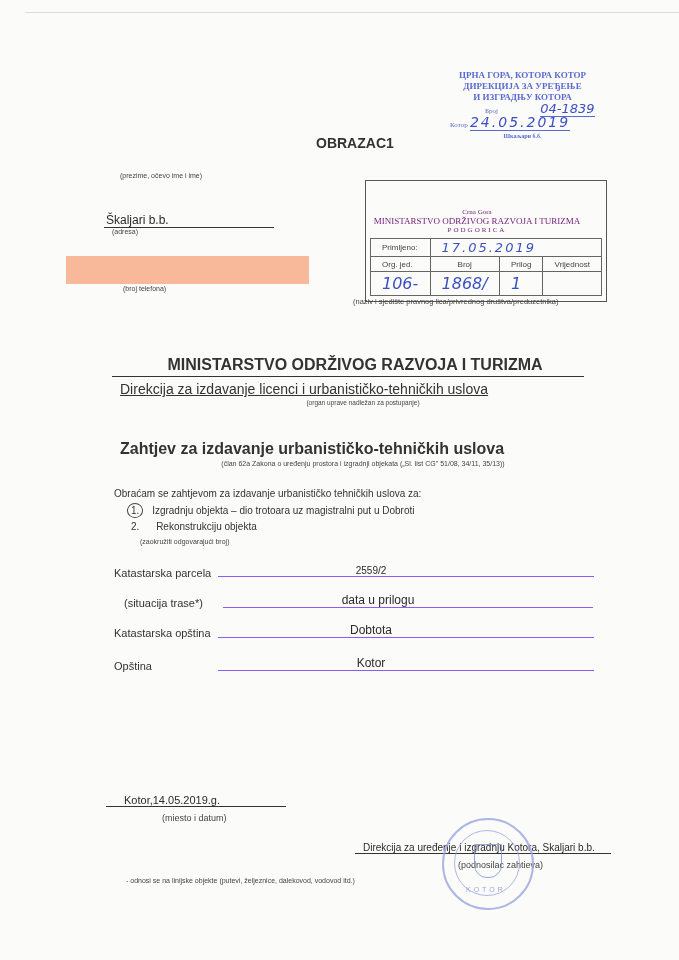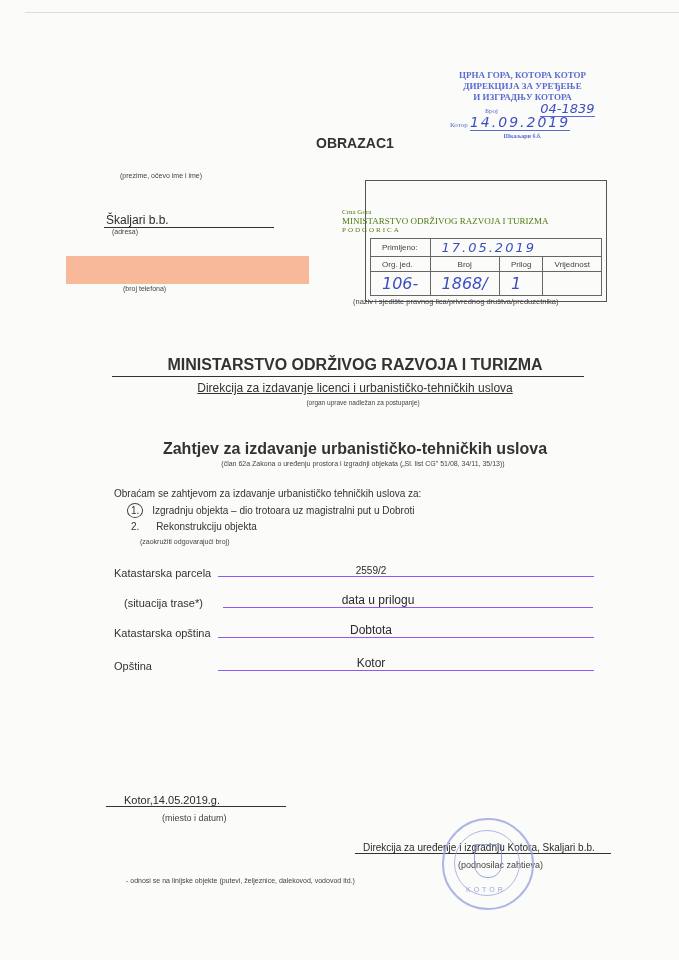--- a/index.html
+++ b/index.html
@@ -24,39 +24,39 @@
 <div class="abs stamp-blue" style="left:430px;top:70px;width:185px;text-align:center;font-size:9px;line-height:11px;">
   <div style="font-weight:bold;">ЦРНА ГОРА, КОТОРА КОТОР</div>
   <div style="font-weight:bold;">ДИРЕКЦИЈА ЗА УРЕЂЕЊЕ</div>
   <div style="font-weight:bold;">И ИЗГРАДЊУ КОТОРА</div>
   <div style="margin-left:30px;text-align:left;padding-left:25px;">
     <span style="font-size:7px;">Број</span>
     <span class="hand" style="font-size:13px;border-bottom:1px solid #5a6ad0;margin-left:40px;">04-1839</span>
   </div>
   <div style="text-align:left;padding-left:20px;">
     <span style="font-size:7px;">Котор</span>
-    <span class="hand" style="font-size:14px;border-bottom:1px solid #5a6ad0;letter-spacing:2px;">14.09.2019</span>
+    <span class="hand" style="font-size:14px;border-bottom:1px solid #5a6ad0;letter-spacing:2px;">24.05.2019</span>
   </div>
   <div style="font-size:6px;font-weight:bold;">Шкаљари б.б.</div>
 </div>
 
 <div class="abs" style="left:316px;top:135px;font-size:14px;font-weight:bold;color:#333;">OBRAZAC1</div>
 
 <div class="abs" style="left:100px;top:172px;width:236px;">
   <div class="small" style="padding-left:12px;">(prezime, očevo ime i ime)</div>
 </div>
 <div class="abs" style="left:104px;top:213px;width:170px;">
   <div class="line" style="font-size:12px;padding-left:2px;">Škaljari  b.b.</div>
   <div class="small">(adresa)</div>
 </div>
 <div class="abs" style="left:66px;top:256px;width:243px;height:28px;background:#f7b99a;"></div>
 <div class="abs small" style="left:115px;top:285px;">(broj telefona)</div>
 
 <div class="abs reg-box" style="left:365px;top:180px;width:240px;height:120px;"></div>
-<div class="abs" style="left:342px;top:208px;width:270px;font-family:'Liberation Serif',serif;color:#4d7c0f;">
+<div class="abs" style="left:342px;top:208px;width:270px;font-family:'Liberation Serif',serif;color:#701a75;text-align:center;">
   <div style="font-size:7px;">Crna Gora</div>
   <div style="font-size:9px;">MINISTARSTVO ODRŽIVOG RAZVOJA I TURIZMA</div>
   <div style="font-size:7px;letter-spacing:2px;">PODGORICA</div>
 </div>
 <table class="abs reg-table" style="left:370px;top:238px;width:232px;">
   <tbody>
       <tr>
     <td>Primljeno:</td>
     <td colspan="3" class="hand" style="font-size:13px;border-left:none;letter-spacing:2px;">17.05.2019</td>
   </tr>
@@ -71,24 +71,24 @@
     <td class="hand" style="font-size:16px;">1868/</td>
     <td class="hand" style="font-size:16px;">1</td>
     <td></td>
   </tr>
 </tbody>
   </table>
 <div class="abs small" style="left:345px;top:297px;font-size:7.5px;">(naziv i sjedište pravnog lica/privrednog društva/preduzetnika)</div>
 
 <div class="abs" style="left:120px;top:356px;width:470px;text-align:center;font-size:16px;font-weight:bold;color:#333;">MINISTARSTVO ODRŽIVOG RAZVOJA I TURIZMA</div>
 <div class="abs" style="left:112px;top:376px;width:472px;height:1px;background:#333;"></div>
-<div class="abs" style="left:120px;top:381px;width:470px;text-align:center;font-size:12px;text-decoration:underline;color:#333;">Direkcija za izdavanje licenci i urbanističko-tehničkih uslova</div>
+<div class="abs" style="left:120px;top:381px;width:470px;text-align:left;font-size:14px;text-decoration:underline;color:#333;">Direkcija za izdavanje licenci i urbanističko-tehničkih uslova</div>
 <div class="abs small" style="left:120px;top:399px;width:470px;text-align:center;font-size:6.5px;">(organ uprave nadležan za postupanje)</div>
 
-<div class="abs" style="left:120px;top:440px;width:470px;text-align:center;font-size:16px;font-weight:bold;color:#333;">Zahtjev za izdavanje urbanističko-tehničkih uslova</div>
+<div class="abs" style="left:120px;top:440px;width:470px;text-align:left;font-size:16px;font-weight:bold;color:#333;">Zahtjev za izdavanje urbanističko-tehničkih uslova</div>
 <div class="abs small" style="left:120px;top:460px;width:470px;text-align:center;font-size:7px;">(član 62a Zakona o uređenju prostora i izgradnji objekata („Sl. list CG" 51/08, 34/11, 35/13))</div>
 
 <div class="abs" style="left:114px;top:488px;font-size:10px;color:#333;">Obraćam se zahtjevom za izdavanje urbanističko tehničkih uslova za:</div>
 <div class="abs" style="left:127px;top:503px;font-size:10px;color:#333;">
   <span style="display:inline-block;border:1px solid #444;border-radius:50%;padding:1px 3px;margin-right:6px;">1.</span>
   <span>Izgradnju objekta – dio trotoara uz magistralni put u Dobroti</span>
 </div>
 <div class="abs" style="left:131px;top:521px;font-size:10px;color:#333;">
   <span style="margin-right:14px;">2.</span>
   <span>Rekonstrukciju objekta</span>

